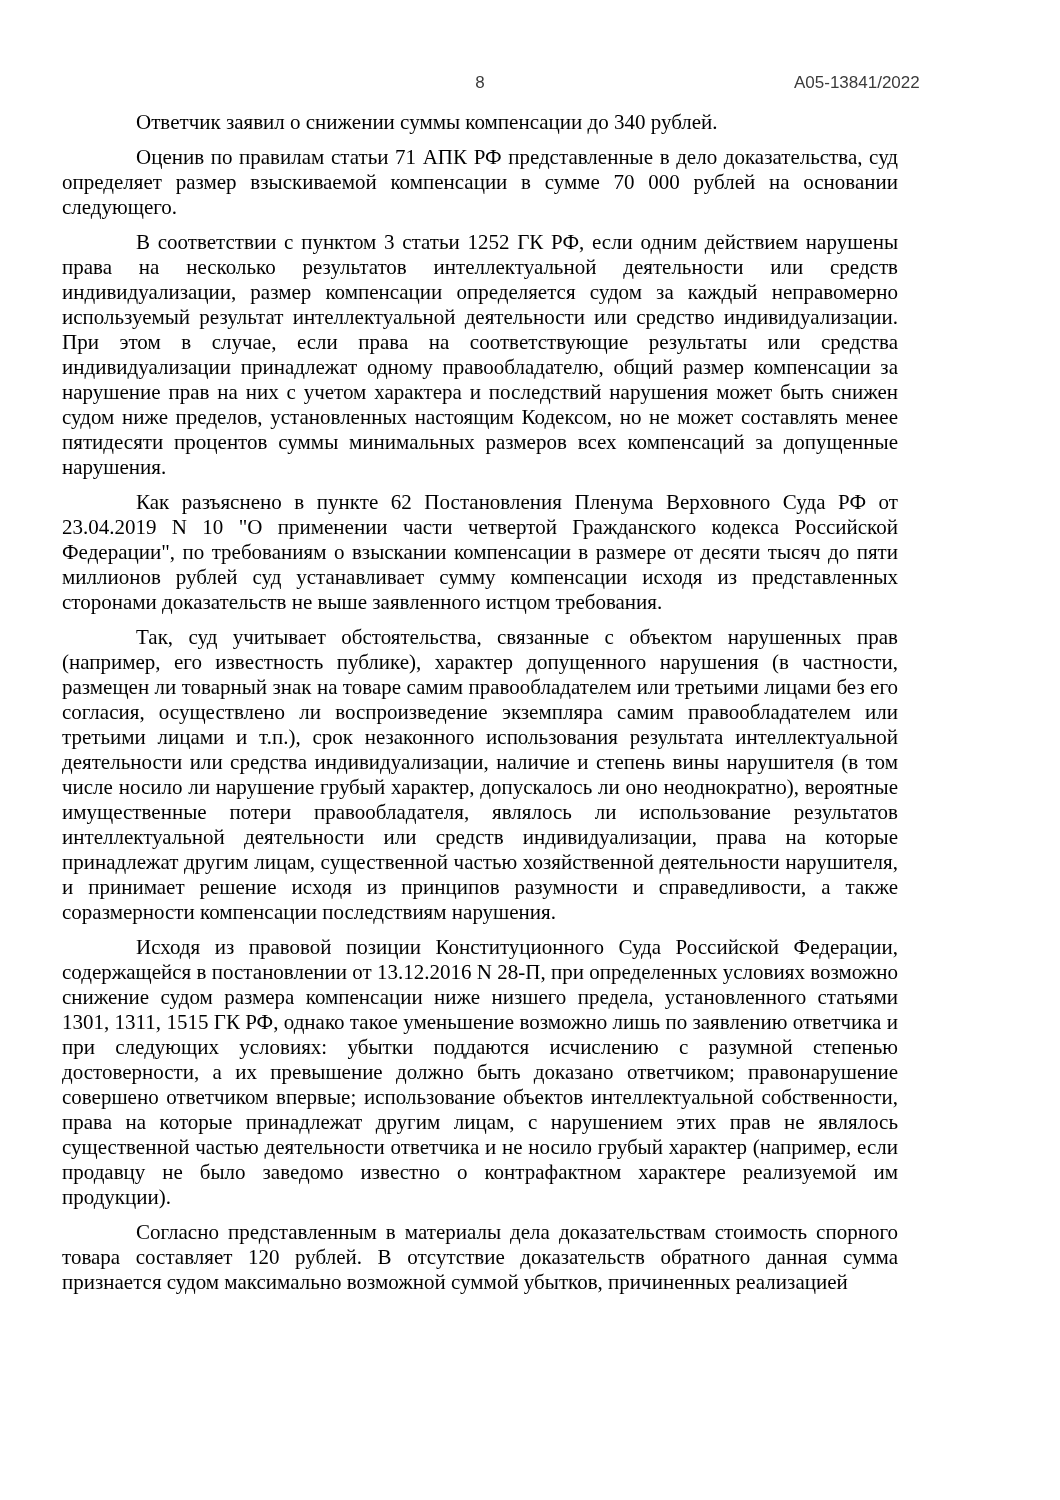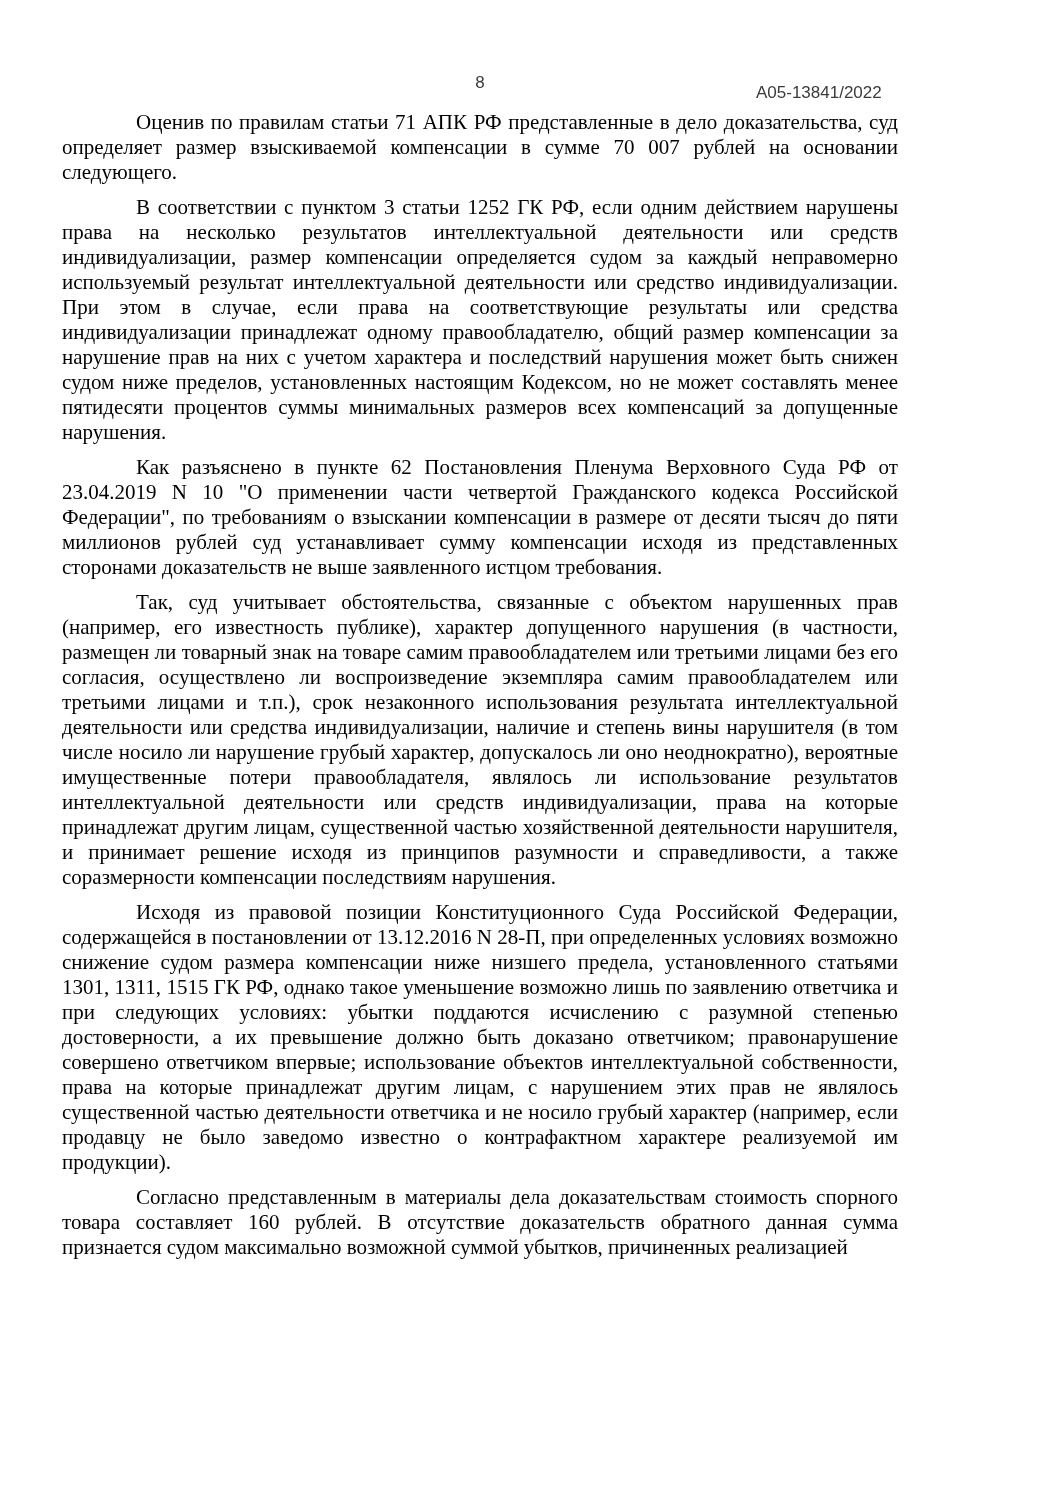--- a/index.html
+++ b/index.html
@@ -28,23 +28,22 @@
     color: #3b3b3b;
   }
   .page-num {
     position: absolute;
     left: 0;
     right: 0;
     text-align: center;
   }
   .case-num {
     position: absolute;
-    left: 694px;
+    left: 732px;
     white-space: nowrap;
-    margin-top: 10px;
   }
   .content {
     position: absolute;
     top: 110px;
     left: 62px;
     width: 836px;
     font-size: 21px;
     line-height: 25px;
     text-align: justify;
   }
@@ -60,21 +59,22 @@
 <body>
 
 <div class="page">
 
   <div class="header">
     <span class="page-num">8</span>
     <span class="case-num">А05-13841/2022</span>
   </div>
 
   <div class="content">
-    <p>Оценив по правилам статьи 71 АПК РФ представленные в дело доказательства, суд определяет размер взыскиваемой компенсации в сумме 70 007 рублей на основании следующего.</p>
+    <p>Ответчик заявил о снижении суммы компенсации до 340 рублей.</p>
+    <p>Оценив по правилам статьи 71 АПК РФ представленные в дело доказательства, суд определяет размер взыскиваемой компенсации в сумме 70 000 рублей на основании следующего.</p>
     <p>В соответствии с пунктом 3 статьи 1252 ГК РФ, если одним действием нарушены права на несколько результатов интеллектуальной деятельности или средств индивидуализации, размер компенсации определяется судом за каждый неправомерно используемый результат интеллектуальной деятельности или средство индивидуализации. При этом в случае, если права на соответствующие результаты или средства индивидуализации принадлежат одному правообладателю, общий размер компенсации за нарушение прав на них с учетом характера и последствий нарушения может быть снижен судом ниже пределов, установленных настоящим Кодексом,  но не может составлять менее пятидесяти процентов суммы минимальных размеров всех компенсаций за допущенные нарушения.</p>
     <p>Как разъяснено в пункте 62 Постановления Пленума Верховного Суда РФ от 23.04.2019 N 10 "О применении части четвертой Гражданского кодекса Российской Федерации", по требованиям о взыскании компенсации в размере от десяти тысяч до пяти миллионов рублей суд устанавливает сумму компенсации исходя из представленных сторонами доказательств не выше заявленного истцом требования.</p>
     <p>Так, суд учитывает обстоятельства, связанные с объектом нарушенных прав (например, его известность публике), характер допущенного нарушения (в частности, размещен ли товарный знак на товаре самим правообладателем или третьими лицами без его согласия, осуществлено ли воспроизведение экземпляра самим правообладателем или третьими лицами и т.п.), срок незаконного использования результата интеллектуальной деятельности или средства индивидуализации, наличие и степень вины нарушителя (в том числе носило ли нарушение грубый характер, допускалось ли оно неоднократно), вероятные имущественные потери правообладателя, являлось ли использование результатов интеллектуальной деятельности или средств индивидуализации, права на которые принадлежат другим лицам, существенной частью хозяйственной деятельности нарушителя, и принимает решение исходя из принципов разумности и справедливости, а также соразмерности компенсации последствиям нарушения.</p>
     <p>Исходя из правовой позиции Конституционного Суда Российской Федерации, содержащейся в постановлении от 13.12.2016 N 28-П, при определенных условиях возможно снижение судом размера компенсации ниже низшего предела, установленного статьями 1301, 1311, 1515 ГК РФ, однако такое уменьшение возможно лишь по заявлению ответчика и при следующих условиях: убытки поддаются исчислению с разумной степенью достоверности, а их превышение должно быть доказано ответчиком; правонарушение совершено ответчиком впервые; использование объектов интеллектуальной собственности, права на которые принадлежат другим лицам, с нарушением этих прав не являлось существенной частью деятельности ответчика и не носило грубый характер (например, если продавцу не было заведомо известно о контрафактном характере реализуемой им продукции).</p>
-    <p>Согласно представленным в материалы дела доказательствам стоимость спорного товара составляет 160 рублей. В отсутствие доказательств обратного данная сумма признается судом максимально возможной суммой убытков, причиненных реализацией</p>
+    <p>Согласно представленным в материалы дела доказательствам стоимость спорного товара составляет 120 рублей. В отсутствие доказательств обратного данная сумма признается судом максимально возможной суммой убытков, причиненных реализацией</p>
   </div>
 
 </div>
 
 </body></html>

